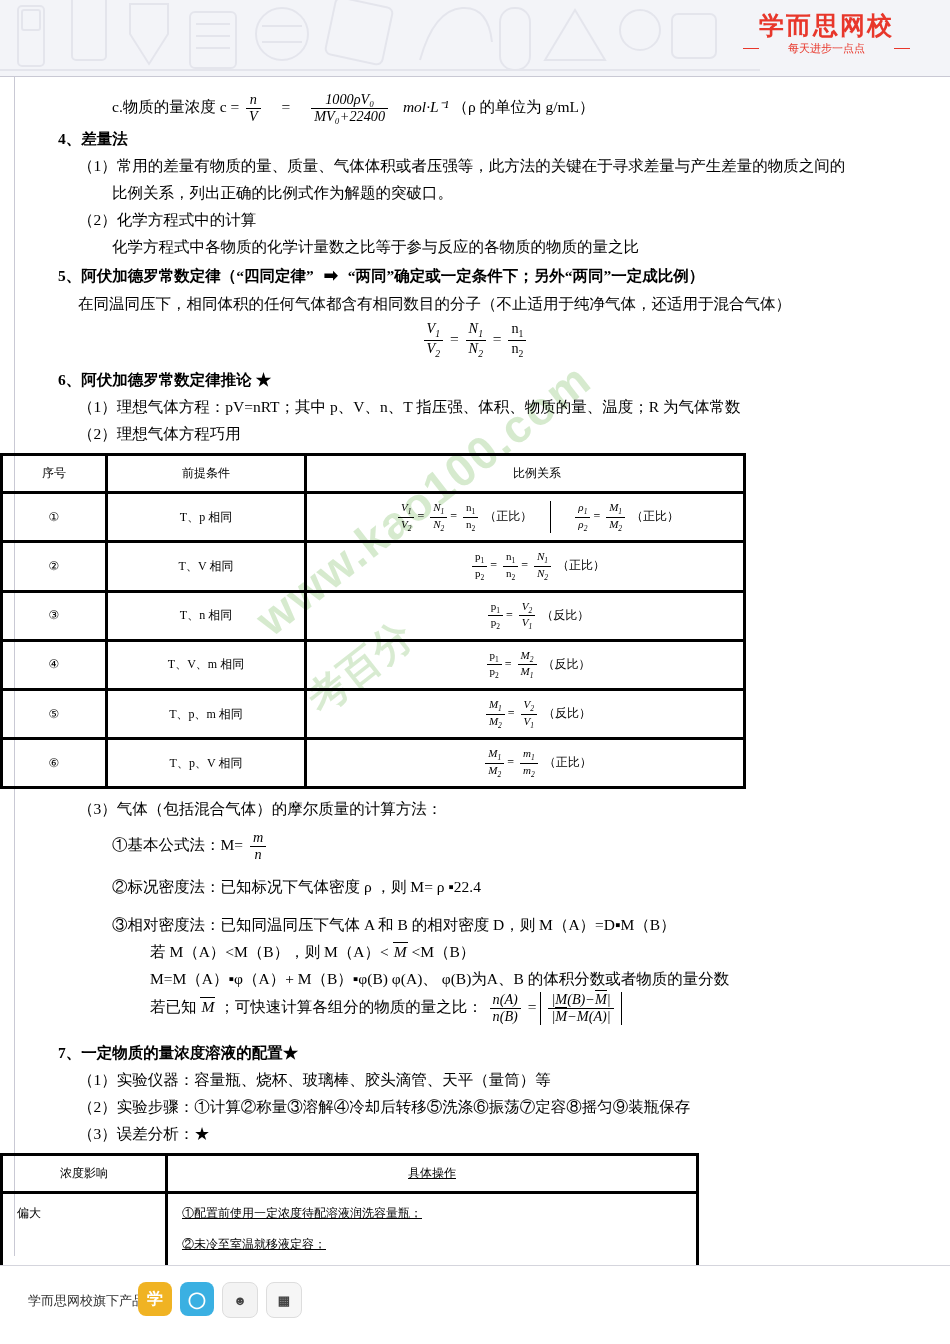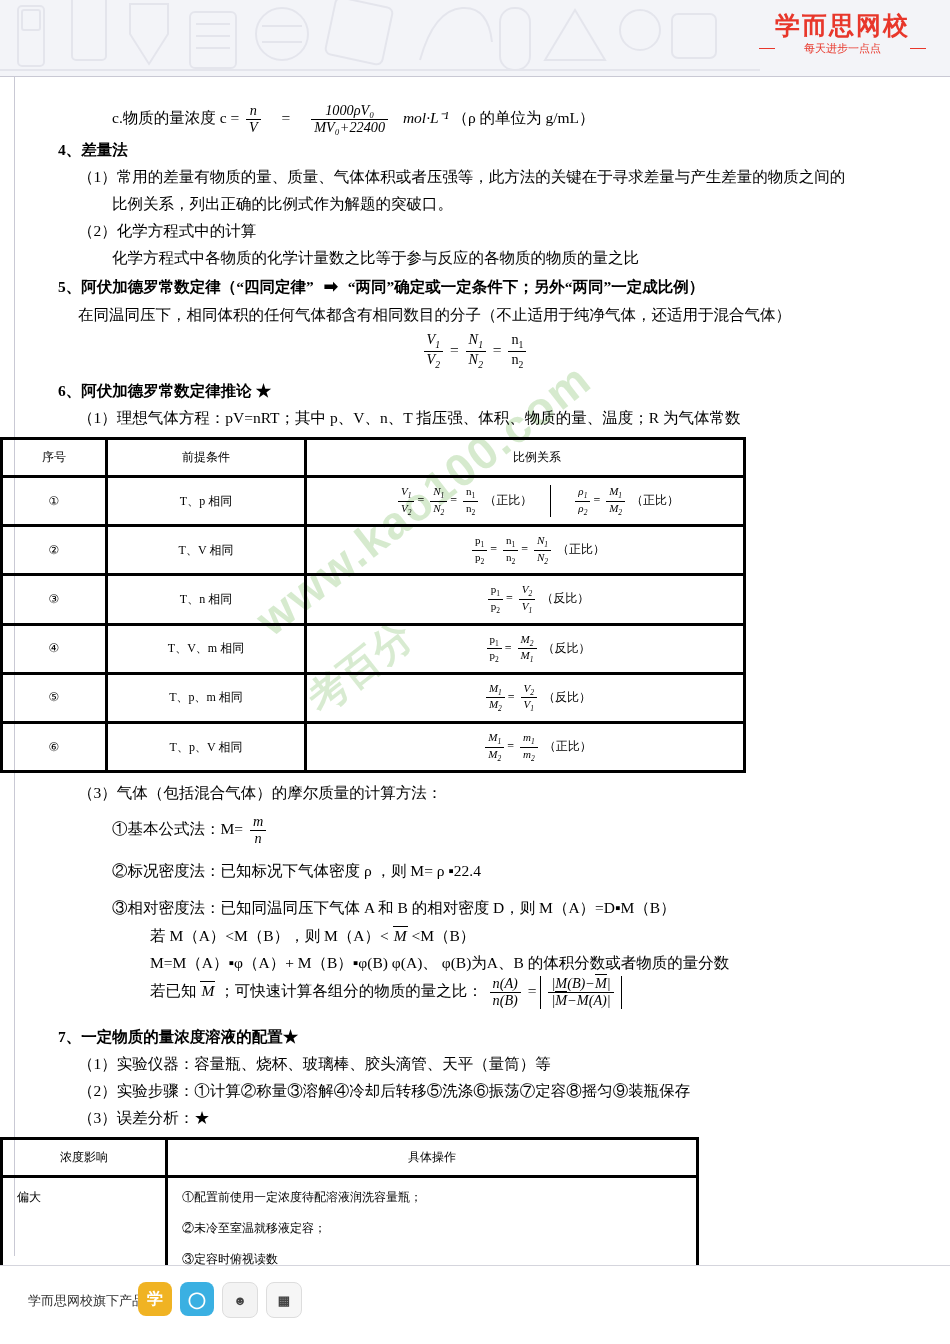--- a/index.html
+++ b/index.html
@@ -16,21 +16,21 @@
     position:absolute;left:0;top:0;width:950px;height:76px;
     background:#f3f4f8;
     border-bottom:1px solid #c9c9d4;
     overflow:hidden;
   }
   .header-deco{
     position:absolute;left:0;top:0;width:760px;height:76px;
     opacity:.5;
   }
   .logo{
-    position:absolute;right:20px;top:10px;width:175px;height:56px;text-align:center;
+    position:absolute;right:36px;top:10px;width:175px;height:56px;text-align:center;
   }
   .logo-main{
     font-family:"Liberation Sans",sans-serif;
     font-size:25px;font-weight:bold;color:#e8372b;letter-spacing:2px;
     line-height:30px;white-space:nowrap;
   }
   .logo-sub{
     font-family:"Liberation Sans",sans-serif;
     font-size:11px;color:#e8372b;line-height:16px;white-space:nowrap;
     position:relative;
@@ -55,21 +55,21 @@
   }
   .footer-icons{position:absolute;left:138px;top:16px;display:flex;gap:8px;}
   .fic{width:34px;height:34px;border-radius:8px;display:flex;align-items:center;justify-content:center;
        color:#fff;font-size:16px;font-family:"Liberation Sans",sans-serif;font-weight:bold;}
   .fic1{background:#f0b323;}
   .fic2{background:#3ab0e2;}
   .fic3{background:#f3f3f3;color:#444;border:1px solid #ddd;font-size:13px;}
   .fic4{background:#f6f6f6;color:#444;border:1px solid #ddd;font-size:13px;}
   
   .content{
-    position:absolute;left:0;top:87px;width:950px;height:1190px;
+    position:absolute;left:0;top:76px;width:950px;height:1190px;
     font-size:15.5px;line-height:1.75;
   }
   .ln{position:relative;}
   .lv0{margin-left:58px;}
   .lv1{margin-left:78px;}
   .lv2{margin-left:112px;}
   .lv3{margin-left:150px;}
   .center{text-align:center;}
   b,.b{font-weight:bold;}
   .it{font-style:italic;}
@@ -80,21 +80,21 @@
   .frac .den{display:block;padding:0 3px;}
   
   table.grid{border-collapse:collapse;margin:6px 0 6px 0;}
   table.grid td,table.grid th{border:3px solid #000000;padding:7px 8px;font-size:12px;font-weight:normal;text-align:center;}
   .t1{margin-left:143px;}
   .t1 td:nth-child(1){width:86px;}
   .t1 td:nth-child(2){width:180px;}
   .t1 td:nth-child(3){width:396px;padding-left:32px;}
   .t2{margin-left:167px;}
   .t2 td:nth-child(1){width:140px;}
-  .t2 td:nth-child(2){width:500px;}
+  .t2 td:nth-child(2){width:500px;text-decoration:underline;}
   .t2 td.left{text-align:left;padding-left:14px;}
   .t2 td.opcell{text-align:left;padding:4px 14px;}
   .t2 .opline{padding:5px 0;}
   .arrow{display:inline-block;padding:0 6px;font-size:17px;}
   
   .wm{
     position:absolute;left:330px;top:430px;width:420px;height:420px;
     transform:rotate(-38deg);
     color:#cfe7c6;font-size:46px;font-family:"Liberation Sans",sans-serif;
     font-weight:bold;opacity:.85;pointer-events:none;white-space:nowrap;
@@ -181,20 +181,21 @@
     </span>
     <span>=</span>
     <span class="frac">
       <span class="num">n<sub>1</sub></span>
       <span class="den">n<sub>2</sub></span>
     </span>
   </div>
 
   <div class="ln lv0 b">6、阿伏加德罗常数定律推论 ★</div>
   <div class="ln lv1">（1）理想气体方程：pV=nRT；其中 p、V、n、T 指压强、体积、物质的量、温度；R 为气体常数</div>
+  <div class="ln lv1">（2）理想气体方程巧用</div>
 
   <table class="grid t1">
     <tbody>
         <tr>
       <td>序号</td>
       <td>前提条件</td>
       <td>比例关系</td>
     </tr>
     <tr>
       <td>①</td>

